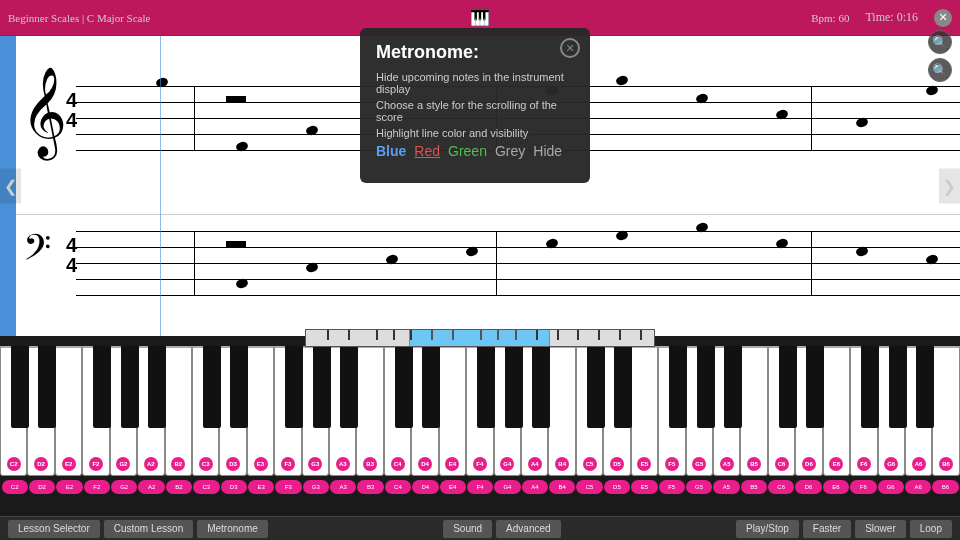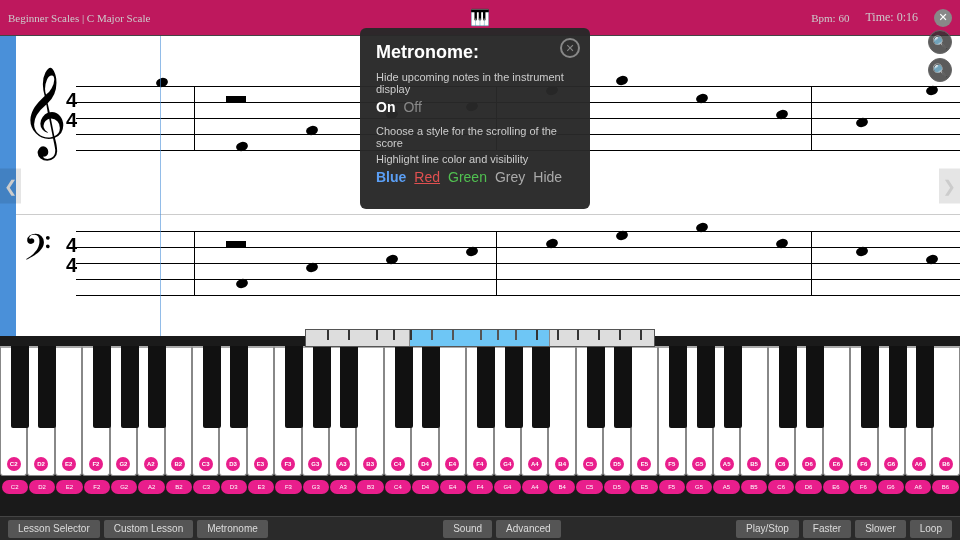--- a/index.html
+++ b/index.html
@@ -624,24 +624,20 @@
     <button class="bottom-btn">Faster</button>
     <button class="bottom-btn">Slower</button>
     <button class="bottom-btn">Loop</button>
   </div>
 </div>
 
 <div id="settings-popup">
   <div id="settings-title">Metronome:</div>
 
   <div class="settings-label">Hide upcoming notes in the instrument display</div>
-  <div class="settings-options">
-    <span class="settings-option active">On</span>
-    <span class="settings-option inactive">Off</span>
-  </div>
 
   <div class="settings-label">Choose a style for the scrolling of the score</div>
 
   <div class="settings-label">Highlight line color and visibility</div>
   <div class="settings-options">
     <span class="settings-option blue">Blue</span>
     <span class="settings-option red">Red</span>
     <span class="settings-option green">Green</span>
     <span class="settings-option grey">Grey</span>
     <span class="settings-option hide">Hide</span>

